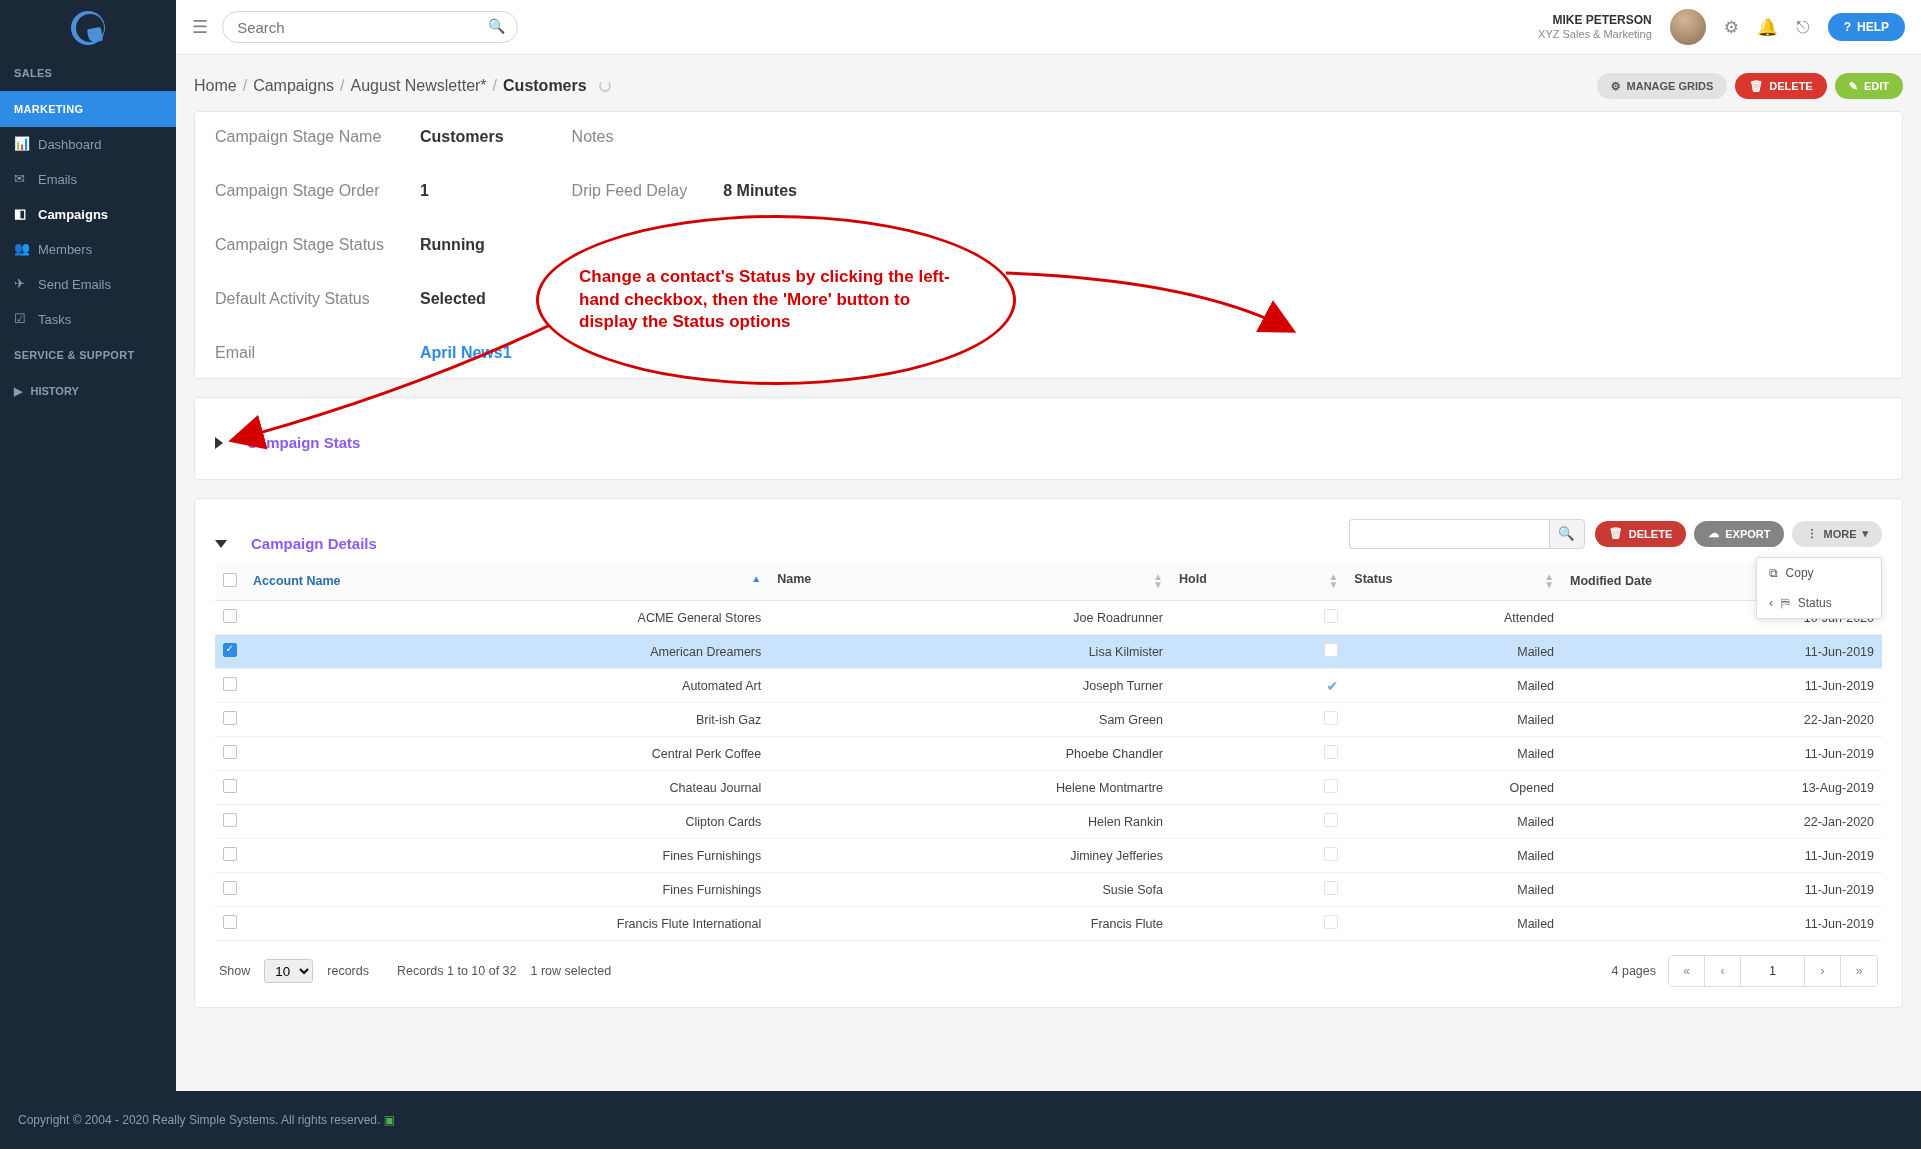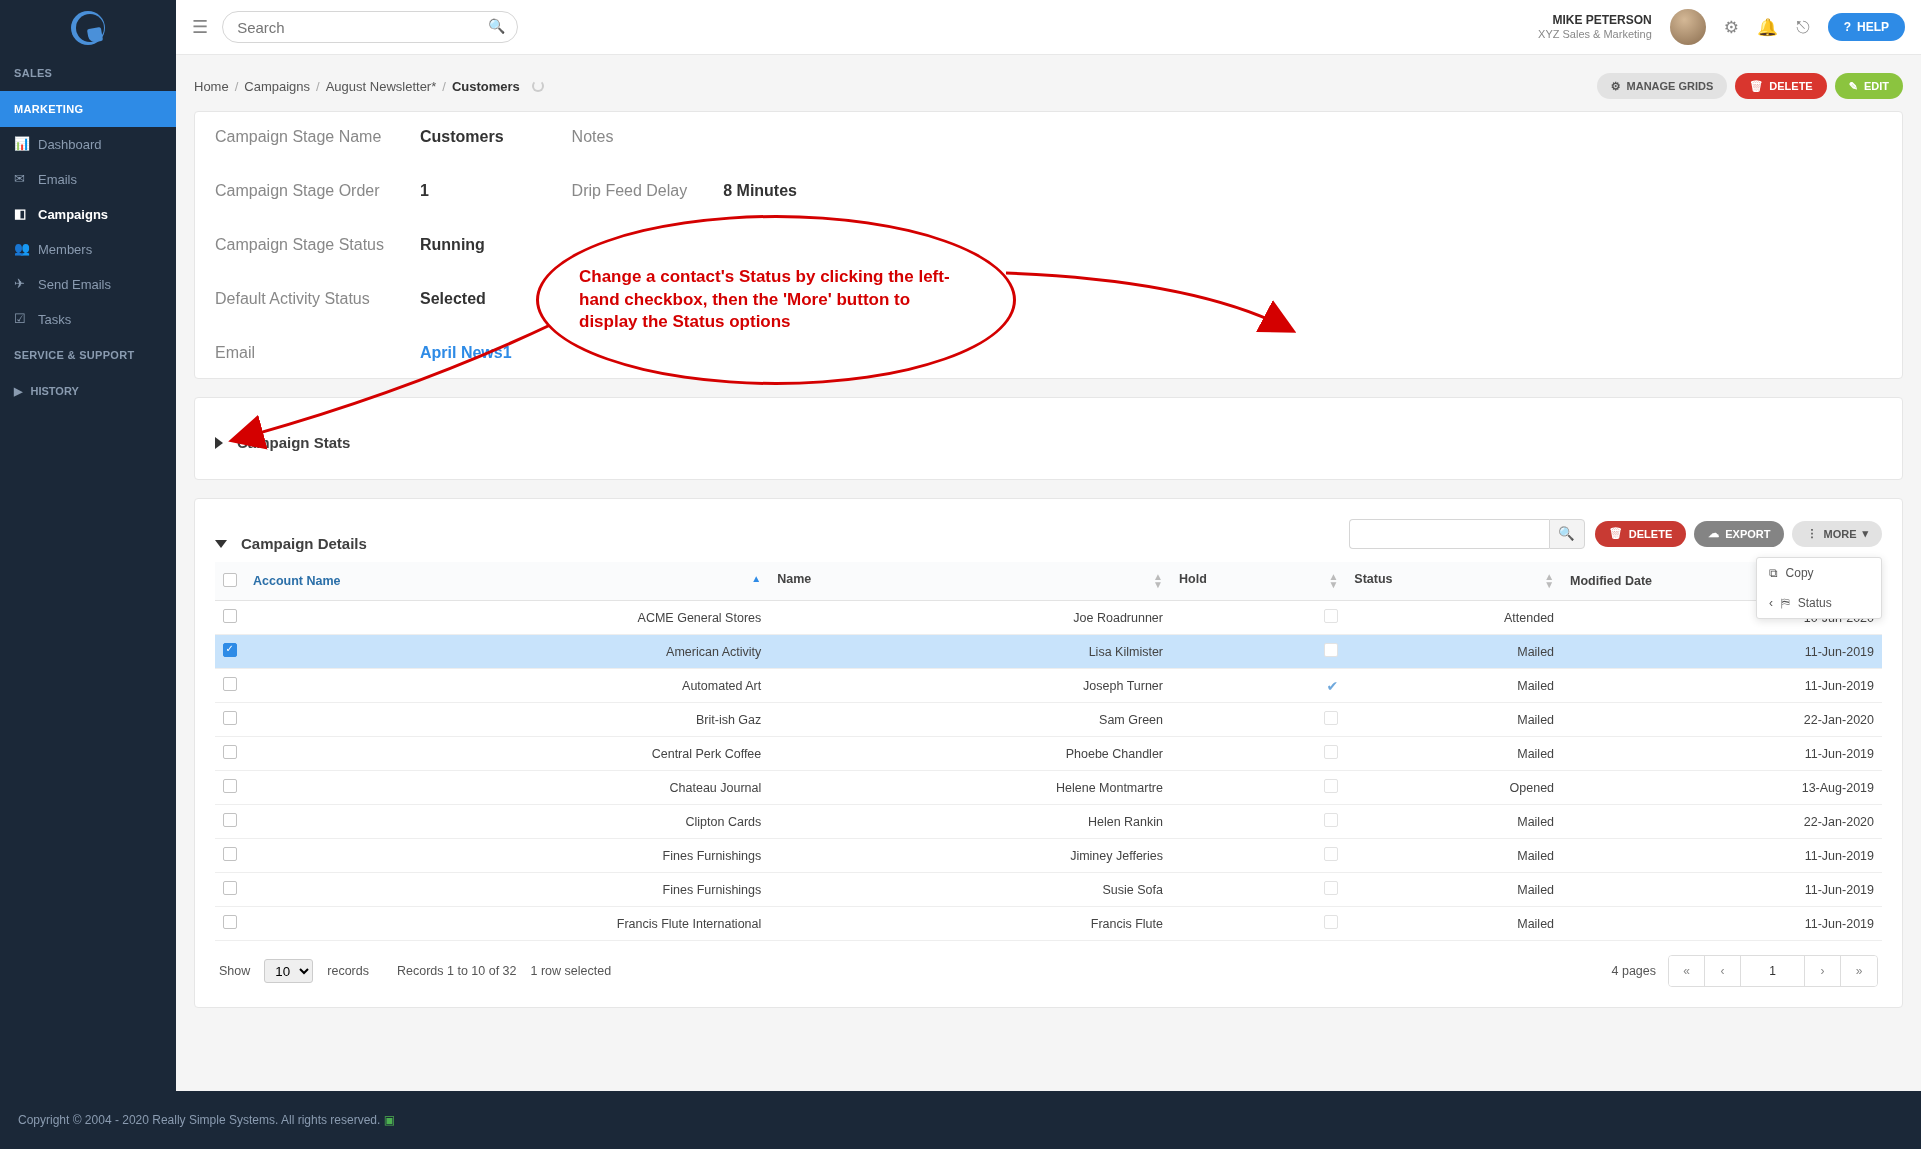--- a/index.html
+++ b/index.html
@@ -31,21 +31,21 @@
 .user-block { text-align: right; line-height: 1.2; }
 .user-name { font-weight: 700; font-size: 12px; color: #333; }
 .user-org { font-size: 11px; color: #888; }
 .avatar { width: 36px; height: 36px; border-radius: 50%; background: radial-gradient(circle at 40% 30%, #d4b896, #8a6d4f); }
 .top-icon { color: #888; font-size: 17px; cursor: pointer; }
 .help-btn { background: #2e8be6; color: #fff; border: none; border-radius: 15px; padding: 7px 16px; font-size: 12px; font-weight: 700; cursor: pointer; display: flex; align-items: center; gap: 6px; }
 
 
 .content-body { flex: 1; background: #f5f5f5; padding: 18px; overflow: auto; }
 .breadcrumb-row { display: flex; align-items: center; margin-bottom: 12px; }
-.breadcrumb { font-size: 13px; color: #555; display: flex; gap: 6px; align-items: center; }
+.breadcrumb { font-size: 16px; color: #555; display: flex; gap: 6px; align-items: center; }
 .breadcrumb a { color: #555; text-decoration: none; }
 .breadcrumb .sep { color: #aaa; }
 .breadcrumb .current { color: #333; font-weight: 600; }
 .breadcrumb .spin { display: inline-block; width: 12px; height: 12px; border: 2px solid #ccc; border-top-color: transparent; border-radius: 50%; margin-left: 6px; }
 .page-actions { margin-left: auto; display: flex; gap: 8px; }
 .btn { border: none; border-radius: 14px; padding: 7px 14px; font-size: 11px; font-weight: 700; cursor: pointer; display: inline-flex; align-items: center; gap: 6px; }
 .btn-grey { background: #e2e2e2; color: #555; }
 .btn-red { background: #d9362e; color: #fff; }
 .btn-green { background: #8bc43f; color: #fff; }
 .btn-dark { background: #848484; color: #fff; }
@@ -54,21 +54,21 @@
 
 
 .card { background: #fff; border: 1px solid #e6e6e6; border-radius: 4px; padding: 16px 20px; margin-bottom: 18px; }
 .summary-grid { display: flex; gap: 60px; }
 .summary-col { display: grid; grid-template-columns: auto auto; column-gap: 28px; row-gap: 6px; font-size: 16px; align-content: start; gap: 36px; }
 .summary-col .lbl { color: #888; }
 .summary-col .val { color: #333; font-weight: 600; }
 .summary-col .val.link { color: #2e8be6; font-weight: 600; }
 
 
-.section-head { display: flex; align-items: center; gap: 14px; padding: 4px 0 12px; font-size: 15px; font-weight: 700; color: #404040; margin-top: 16px; }
+.section-head { display: flex; align-items: center; gap: 24px; padding: 4px 0 12px; font-size: 15px; font-weight: 700; color: #8b5cf6; margin-top: 16px; }
 .chev { width: 0; height: 0; display: inline-block; }
 .chev.right { border-top: 6px solid transparent; border-bottom: 6px solid transparent; border-left: 8px solid #333; }
 .chev.down { border-left: 6px solid transparent; border-right: 6px solid transparent; border-top: 8px solid #333; }
 
 
 .details-toolbar { display: flex; align-items: center; margin-bottom: 10px; }
 .details-toolbar .section-head { flex: 1; }
 .details-search { display: flex; }
 .details-search input { width: 200px; height: 30px; border: 1px solid #d6d6d6; border-right: none; border-radius: 4px 0 0 4px; padding: 0 10px; outline: none; }
 .details-search button { width: 36px; height: 30px; border: 1px solid #d6d6d6; background: #f3f3f3; border-radius: 0 4px 4px 0; cursor: pointer; }
@@ -299,21 +299,21 @@
                 <tr>
                   <td><span class="chk"></span></td>
                   <td>ACME General Stores</td>
                   <td>Joe Roadrunner</td>
                   <td><span class="chk" style="border-color:#e2e2e2;"></span></td>
                   <td>Attended</td>
                   <td>10-Jun-2020</td>
                 </tr>
                 <tr class="selected">
                   <td><span class="chk checked"></span></td>
-                  <td>American Activity</td>
+                  <td>American Dreamers</td>
                   <td>Lisa Kilmister</td>
                   <td><span class="chk" style="border-color:#e2e2e2;"></span></td>
                   <td>Mailed</td>
                   <td>11-Jun-2019</td>
                 </tr>
                 <tr>
                   <td><span class="chk"></span></td>
                   <td>Automated Art</td>
                   <td>Joseph Turner</td>
                   <td><span class="hold-check">✔</span></td>

